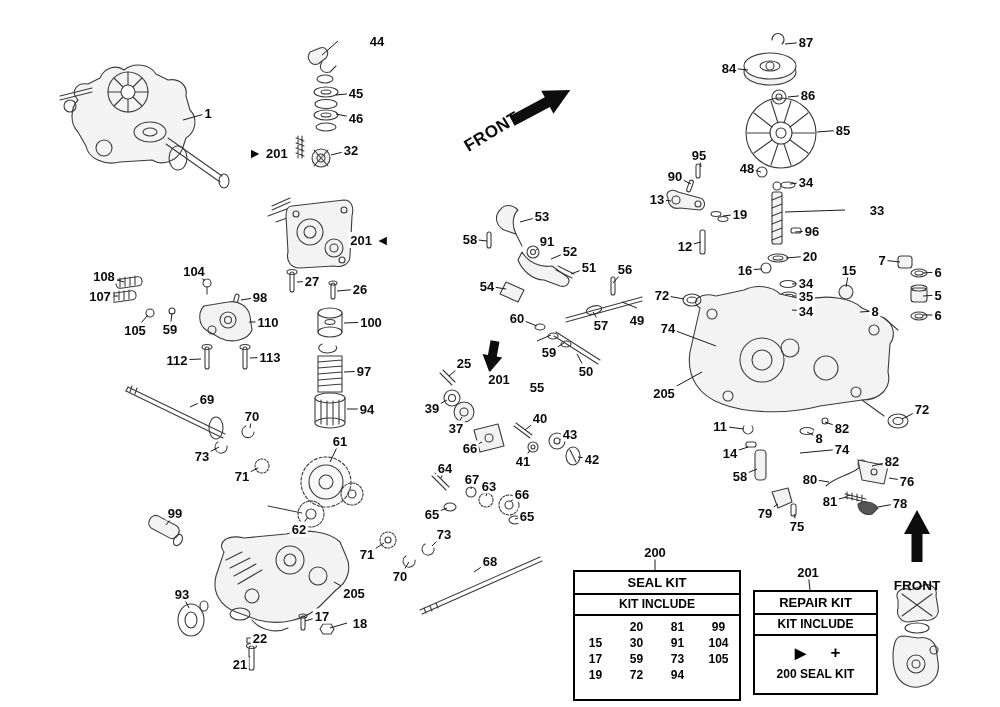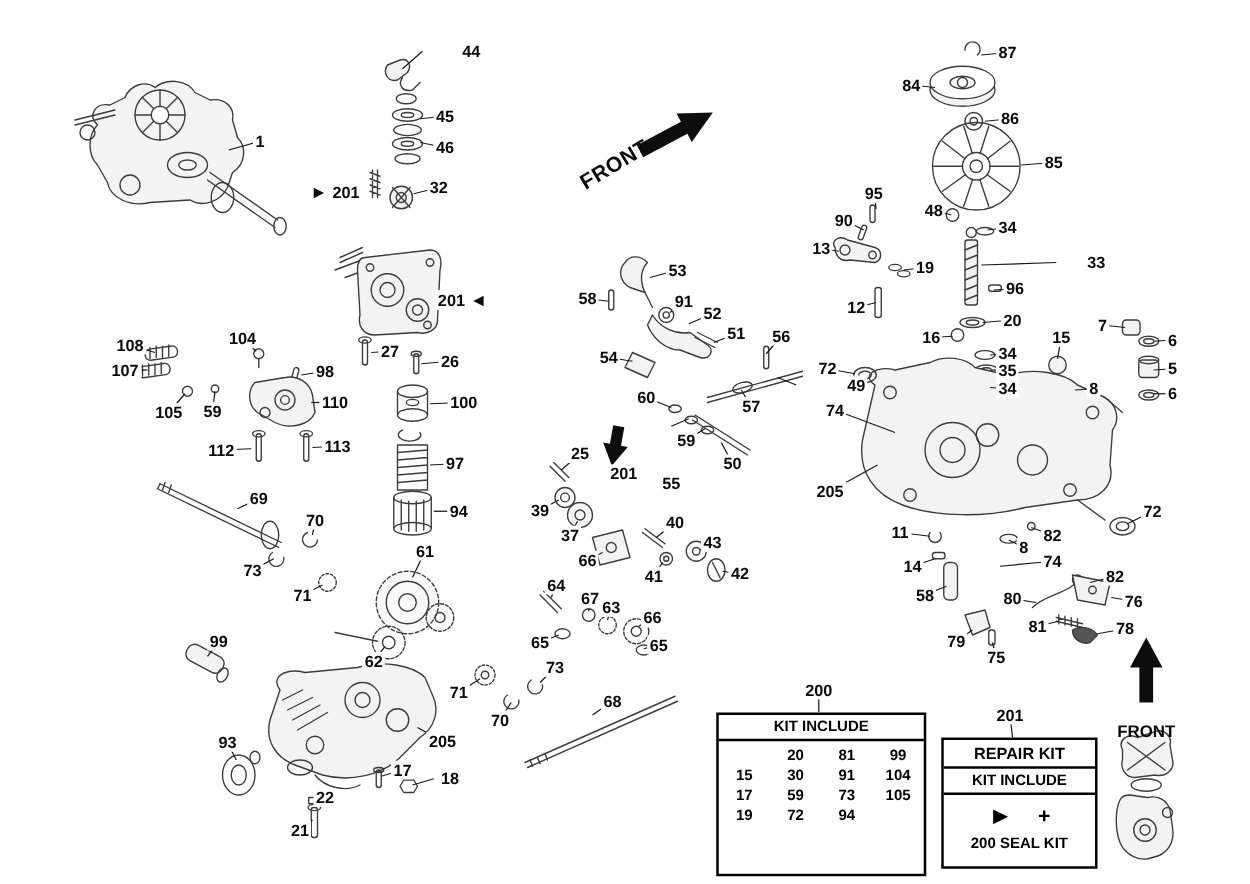--- a/index.html
+++ b/index.html
@@ -462,21 +462,21 @@
       <div class="callout" style="left: 268px; top: 153px;"><span class="arrow-glyph">► </span><span>201</span></div>
       <div class="callout" style="left: 370px; top: 240px;"><span>201</span><span class="arrow-glyph"> ◄</span></div>
       <div class="callout" style="left: 542px; top: 216px;"><span>53</span></div>
       <div class="callout" style="left: 470px; top: 239px;"><span>58</span></div>
       <div class="callout" style="left: 547px; top: 241px;"><span>91</span></div>
       <div class="callout" style="left: 570px; top: 251px;"><span>52</span></div>
       <div class="callout" style="left: 589px; top: 267px;"><span>51</span></div>
       <div class="callout" style="left: 625px; top: 269px;"><span>56</span></div>
       <div class="callout" style="left: 487px; top: 286px;"><span>54</span></div>
       <div class="callout" style="left: 601px; top: 325px;"><span>57</span></div>
-      <div class="callout" style="left: 637px; top: 308px; margin-left: 48px;"><span>49</span></div>
+      <div class="callout" style="left: 637px; top: 320px;"><span>49</span></div>
       <div class="callout" style="left: 517px; top: 318px;"><span>60</span></div>
       <div class="callout" style="left: 537px; top: 341px; margin-top: 46px;"><span>55</span></div>
       <div class="callout" style="left: 549px; top: 352px;"><span>59</span></div>
       <div class="callout" style="left: 586px; top: 371px;"><span>50</span></div>
       <div class="callout" style="left: 806px; top: 42px;"><span>87</span></div>
       <div class="callout" style="left: 729px; top: 68px;"><span>84</span></div>
       <div class="callout" style="left: 808px; top: 95px;"><span>86</span></div>
       <div class="callout" style="left: 843px; top: 130px;"><span>85</span></div>
       <div class="callout" style="left: 699px; top: 155px;"><span>95</span></div>
       <div class="callout" style="left: 675px; top: 176px;"><span>90</span></div>
@@ -563,20 +563,21 @@
       <div class="callout" style="left: 240px; top: 664px;"><span>21</span></div>
       <div class="callout" style="left: 655px; top: 552px;"><span>200</span></div>
       <div class="callout" style="left: 808px; top: 572px;"><span>201</span></div>
     </div>
 
   <div class="front-top">FRONT</div>
   <div class="front-bottom">FRONT</div>
 
 
   <div class="kit-box" id="seal-kit">
+    <div class="kit-heading">SEAL KIT</div>
     <div class="kit-sub">KIT INCLUDE</div>
     <table class="kit-table">
         <tbody id="seal-kit-rows">
           <tr>
             <td></td>
             <td>20</td>
             <td>81</td>
             <td>99</td>
           </tr>
           <tr>

